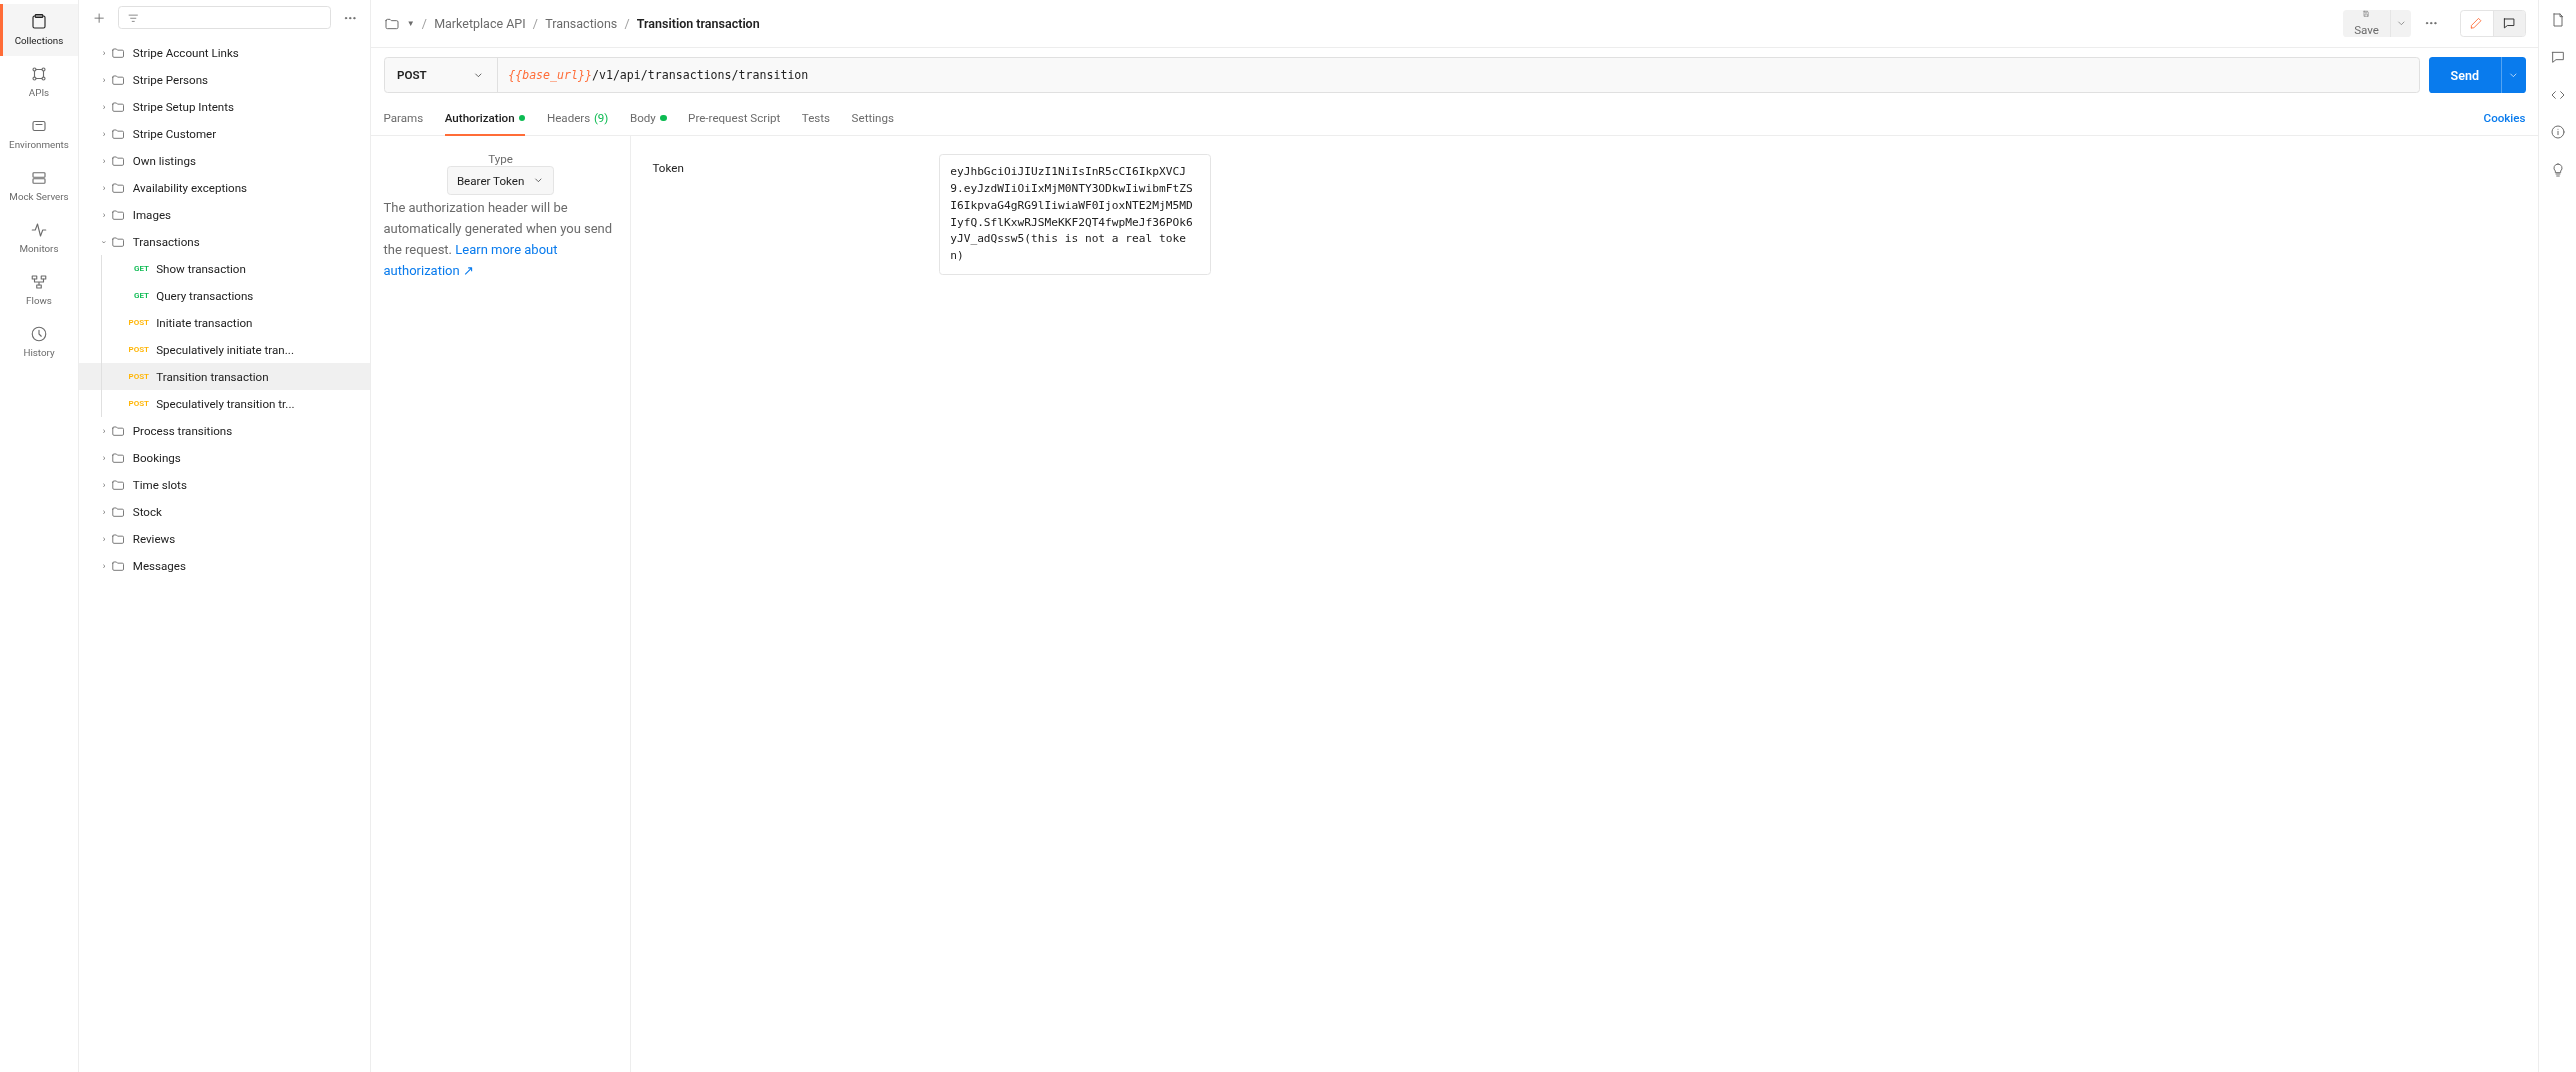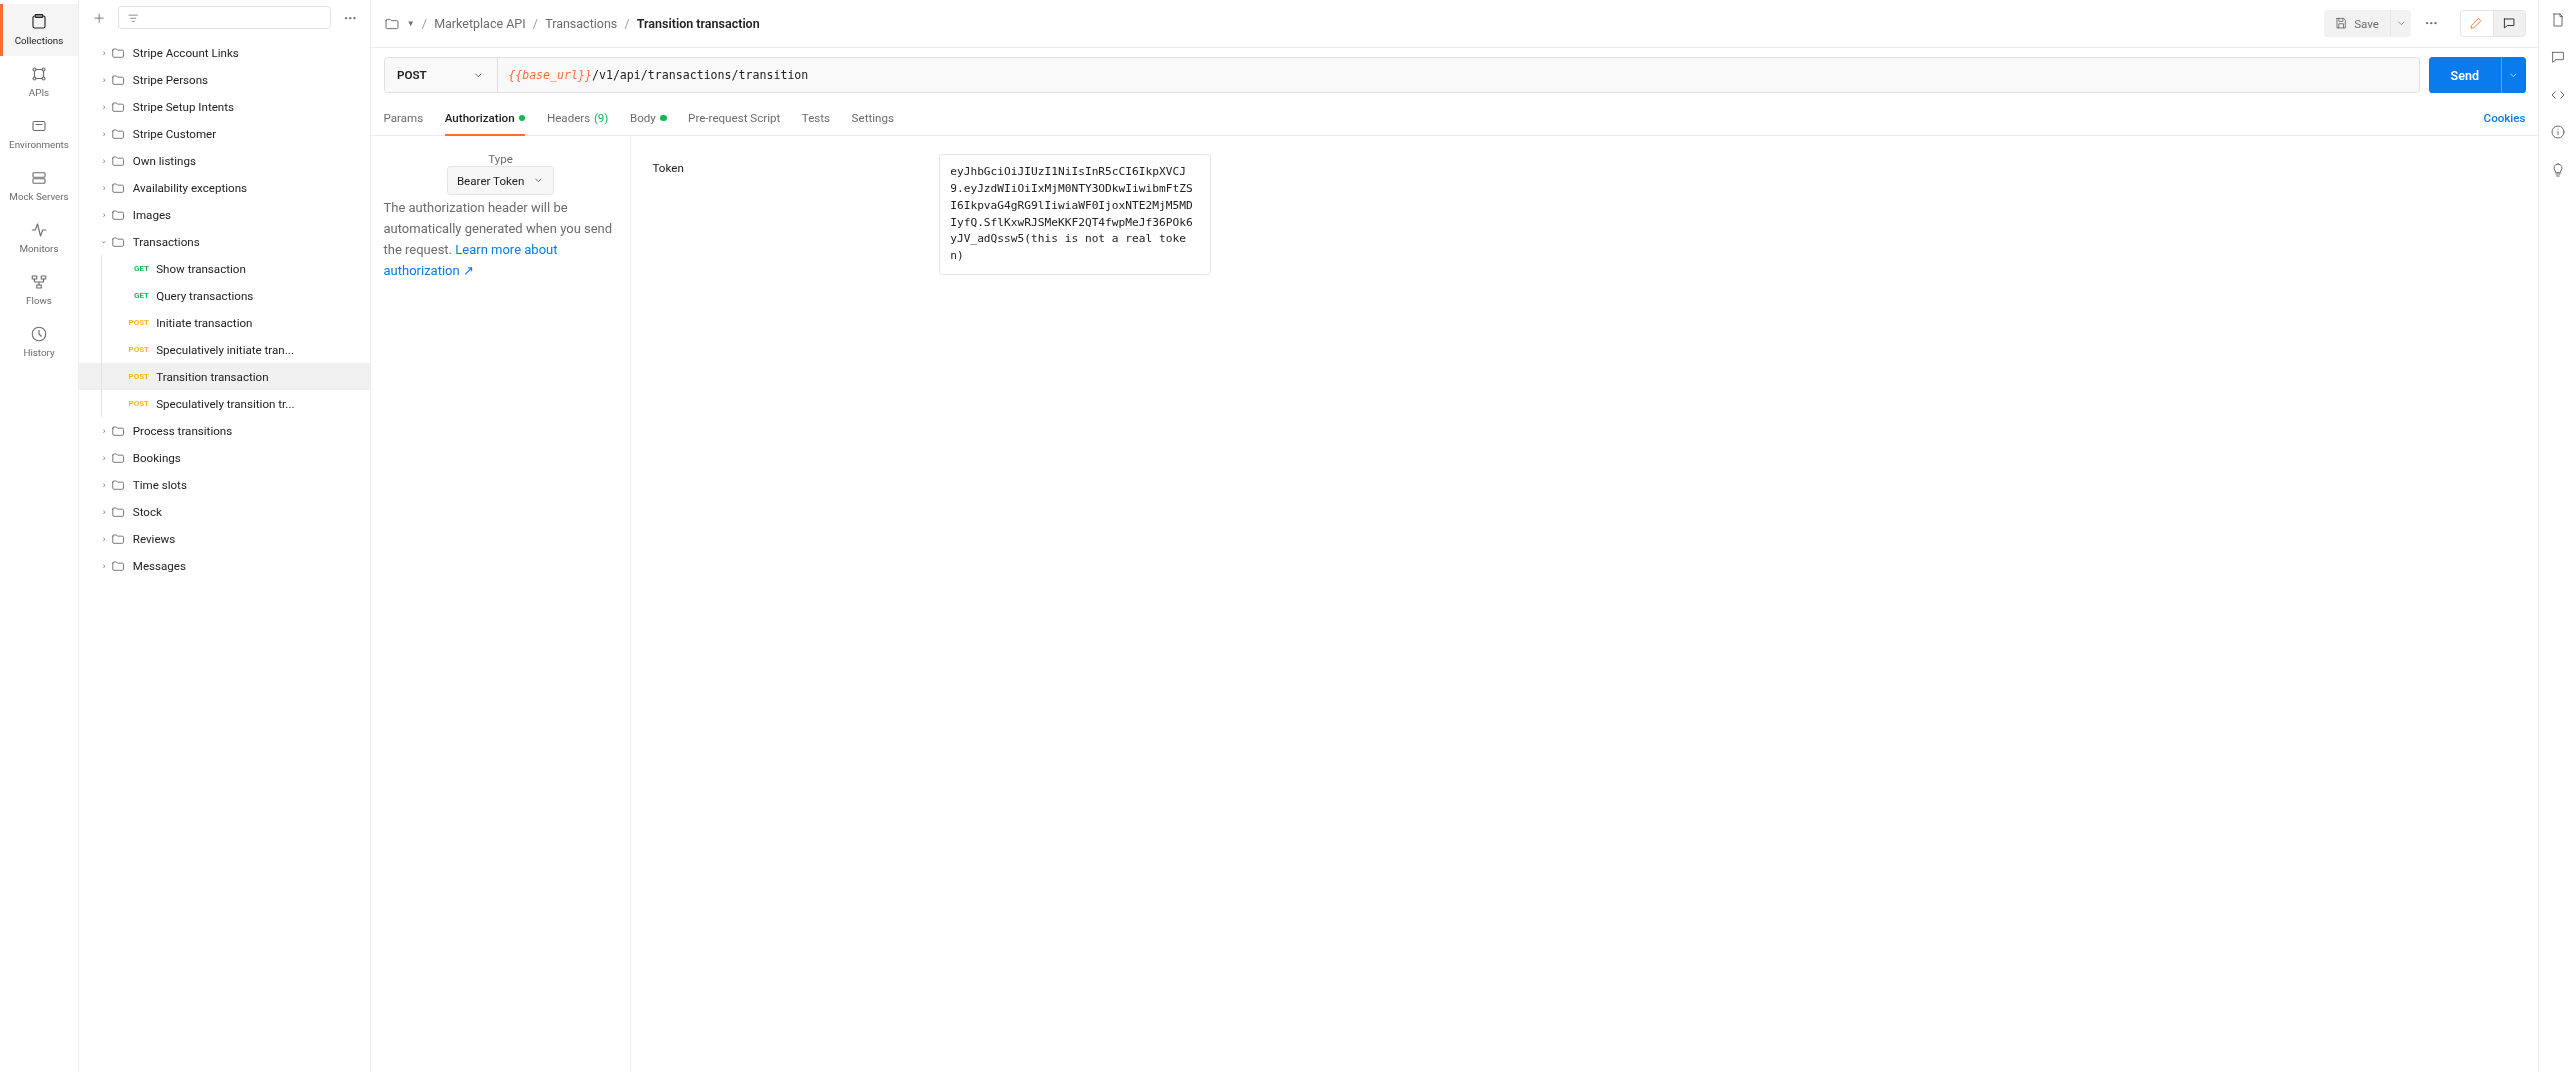--- a/index.html
+++ b/index.html
@@ -32,21 +32,21 @@
 .method.post { color:#ffb400; }
 
 
 .main { flex:1; display:flex; flex-direction:column; min-width:0; }
 .tab-header { height:48px; border-bottom:0.9px solid #ededed; display:flex; align-items:center; padding: 0 12.5px; gap:9px; }
 .breadcrumb { display:flex; align-items:center; gap:7.2px; flex:1; font-size:12.5px; color:#6b6b6b; min-width:0; }
 .breadcrumb .sep { color:#a0a0a0; }
 .breadcrumb .crumb { cursor:pointer; }
 .breadcrumb .crumb.strong { color:#212121; font-weight:600; }
 .tab-actions { display:flex; align-items:center; gap:7.2px; }
-.save-btn { display:flex; align-items:center; gap:5.4px; background:#f2f2f2; border-radius:3.6px 0 0 3.6px; height:27px; padding:0 10.7px; cursor:pointer; color:#6b6b6b; font-size:11.6px; }
+.save-btn { display:flex; align-items:center; gap:5.4px; background:#f2f2f2; border-radius:3.6px 0 0 3.6px; height:27px; padding:0 10.7px; cursor:pointer; color:#6b6b6b; font-size:11.6px;flex-direction:column; }
 .save-caret { background:#f2f2f2; border-radius:0 3.6px 3.6px 0; height:27px; width:21.5px; display:flex; align-items:center; justify-content:center; cursor:pointer; color:#6b6b6b; border-left:0.9px solid #e5e5e5; }
 .two-btn-group { display:flex; border:0.9px solid #e4e4e4; border-radius:3.6px; overflow:hidden; margin-left:9px; }
 .two-btn-group .half { width:32px; height:25px; display:flex; align-items:center; justify-content:center; cursor:pointer; }
 .two-btn-group .half.active { background:#f0f0f0; }
 .two-btn-group .half + .half { border-left:0.9px solid #e4e4e4; }
 
 .url-row { display:flex; gap:9px; padding: 9px 12.5px 7.2px 12.5px; align-items:center; }
 .url-box { flex:1; display:flex; border:0.9px solid #e0e0e0; border-radius:3.6px; background:#f9f9f9; height:36px; }
 .method-select { width:113px; display:flex; align-items:center; justify-content:space-between; padding:0 12.5px; border-right:0.9px solid #e0e0e0; font-weight:600; font-size:11.6px; cursor:pointer; }
 .url-input { flex:1; display:flex; align-items:center; padding:0 10.7px; font-size:11.6px; font-family: ui-monospace, Menlo, Consolas, monospace; }

